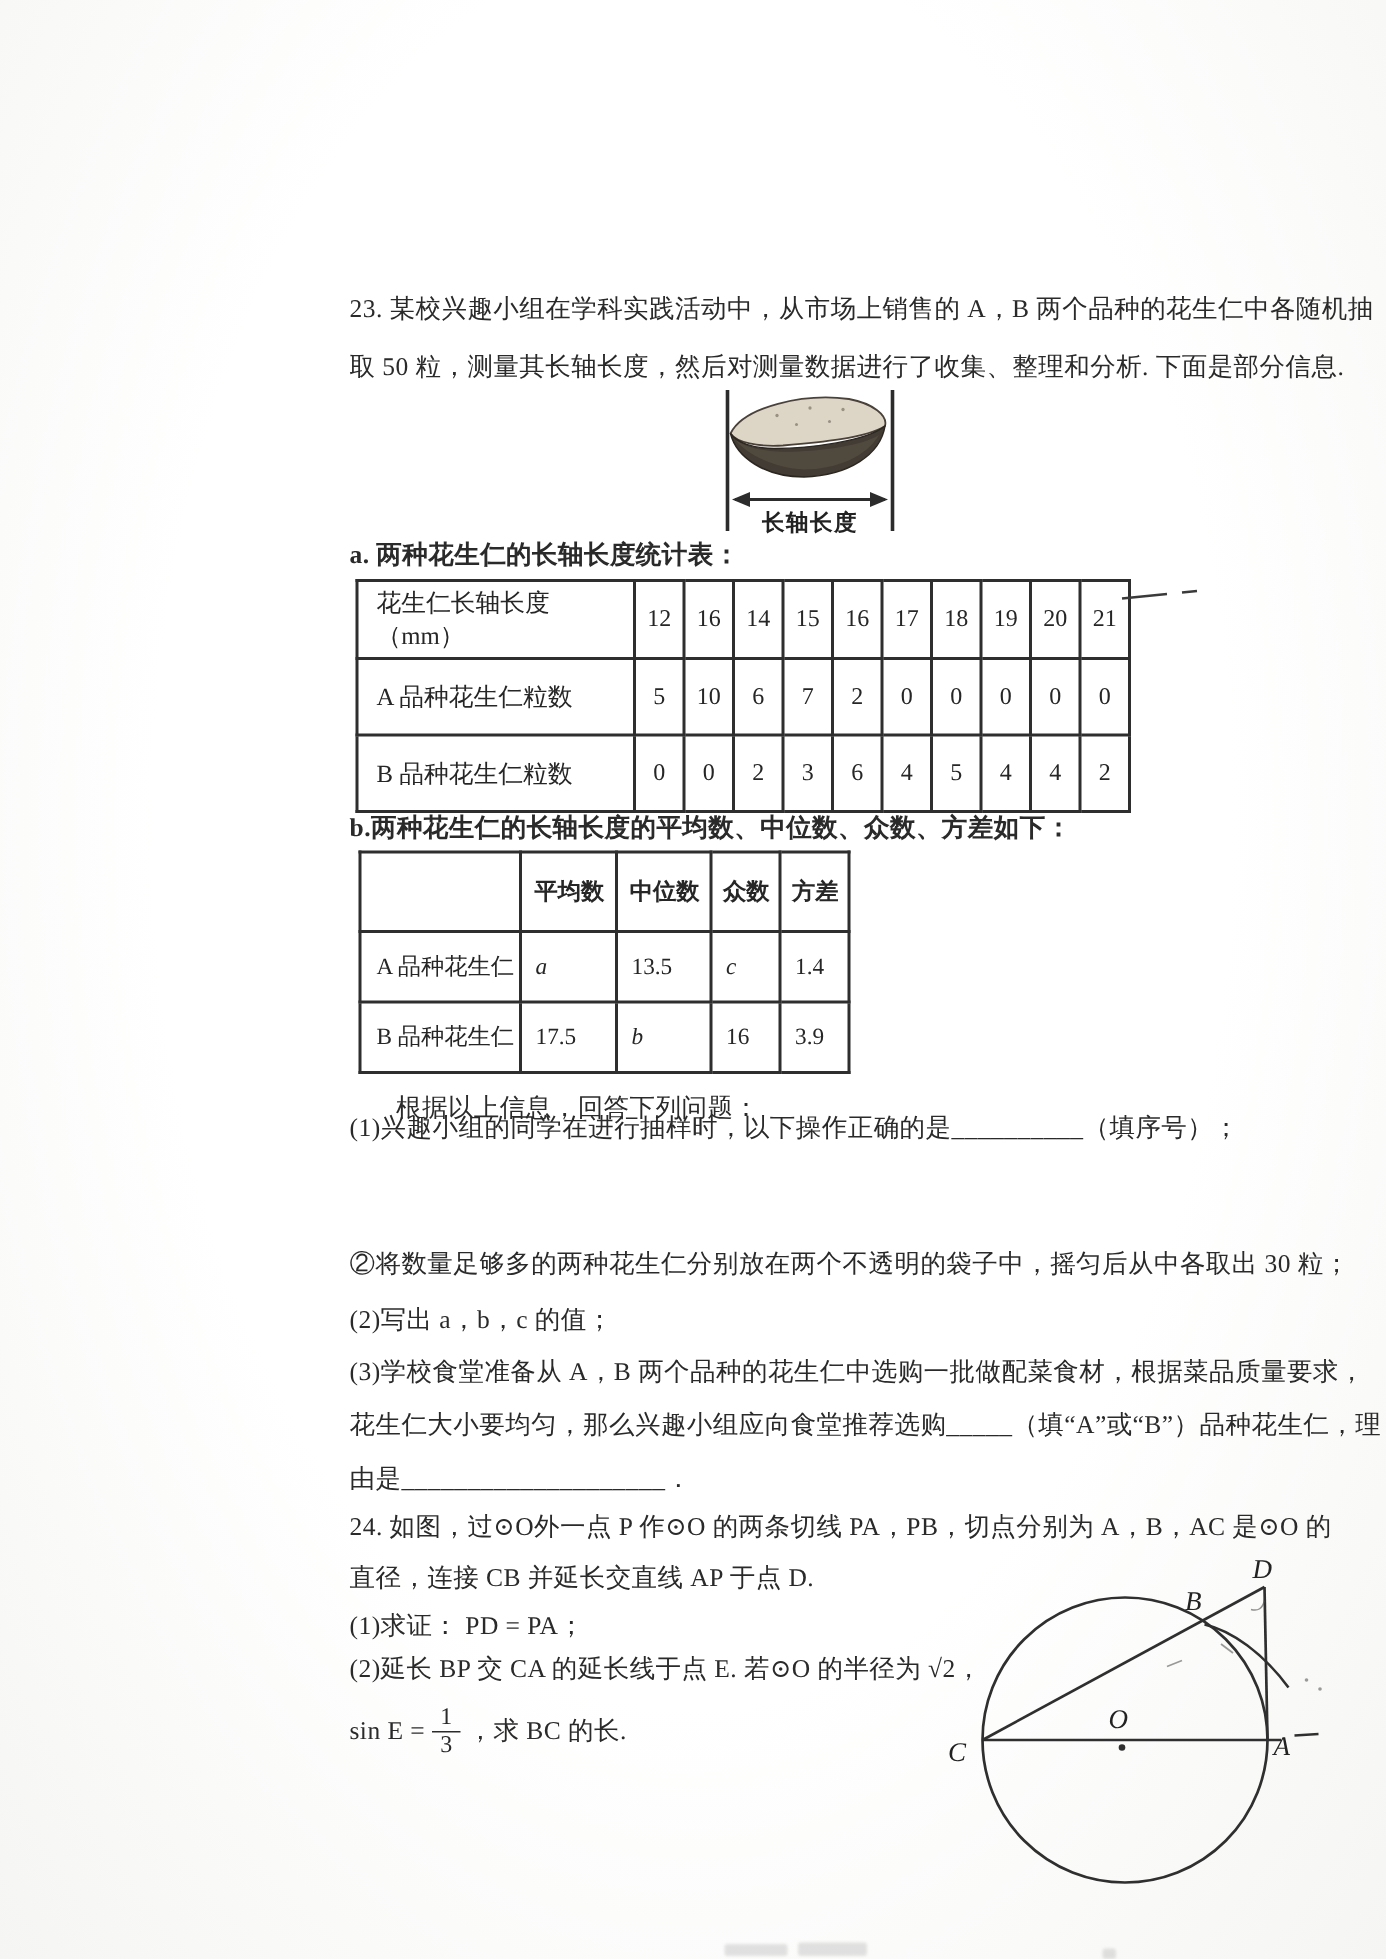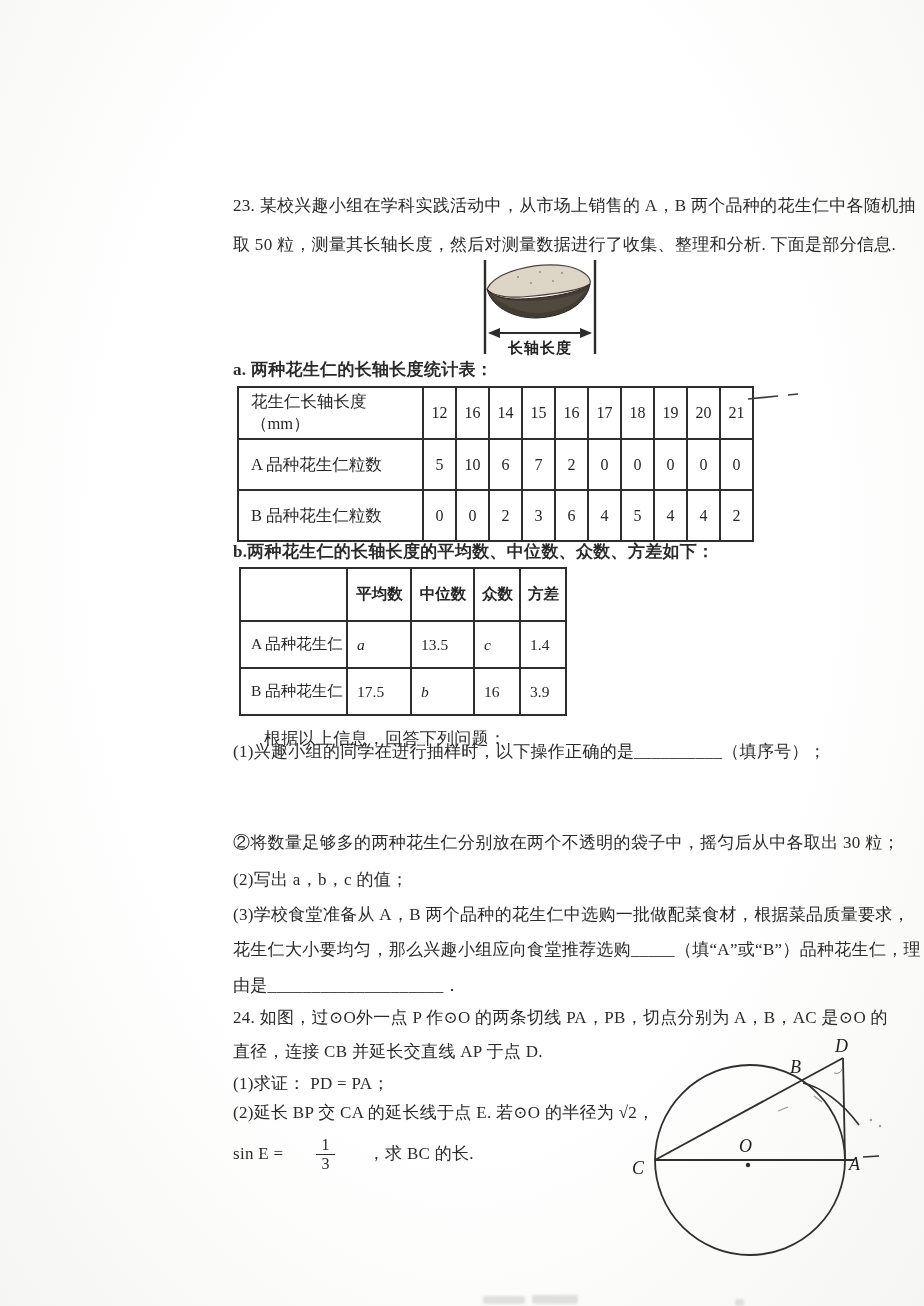--- a/index.html
+++ b/index.html
@@ -183,21 +183,21 @@
   <div class="line" style="left:233px; top:868px;">(2)写出 a，b，c 的值；</div>
   <div class="line" style="left:233px; top:903px;">(3)学校食堂准备从 A，B 两个品种的花生仁中选购一批做配菜食材，根据菜品质量要求，</div>
   <div class="line" style="left:233px; top:974px;">由是____________________．</div>
   <div class="line" style="left:233px; top:938px;">花生仁大小要均匀，那么兴趣小组应向食堂推荐选购_____（填“A”或“B”）品种花生仁，理</div>
 
   <div class="line" style="left:233px; top:1006px;">24. 如图，过⊙O外一点 P 作⊙O 的两条切线 PA，PB，切点分别为 A，B，AC 是⊙O 的</div>
   <div class="line" style="left:233px; top:1040px;">直径，连接 CB 并延长交直线 AP 于点 D.</div>
   <div class="line" style="left:233px; top:1072px;">(1)求证： PD = PA；</div>
   <div class="line" style="left:233px; top:1101px;">(2)延长 BP 交 CA 的延长线于点 E. 若⊙O 的半径为 √2，</div>
 
-  <div class="line formula-row" style="left:233px; top:1128px;gap:28px;">
+  <div class="line formula-row" style="left:233px; top:1128px;">
     <span>sin E =</span>
     <span class="frac">
       <span class="num">1</span>
       <span class="den">3</span>
     </span>
     <span>，求 BC 的长.</span>
   </div>
 
   <svg class="diagram" width="262" height="248" viewBox="0 0 262 248">
 

